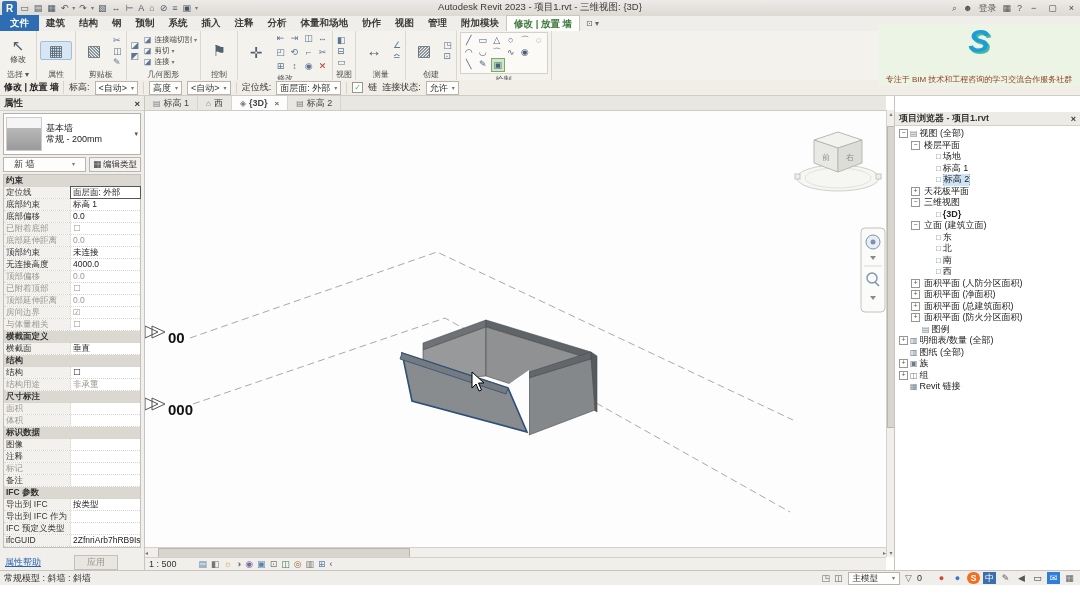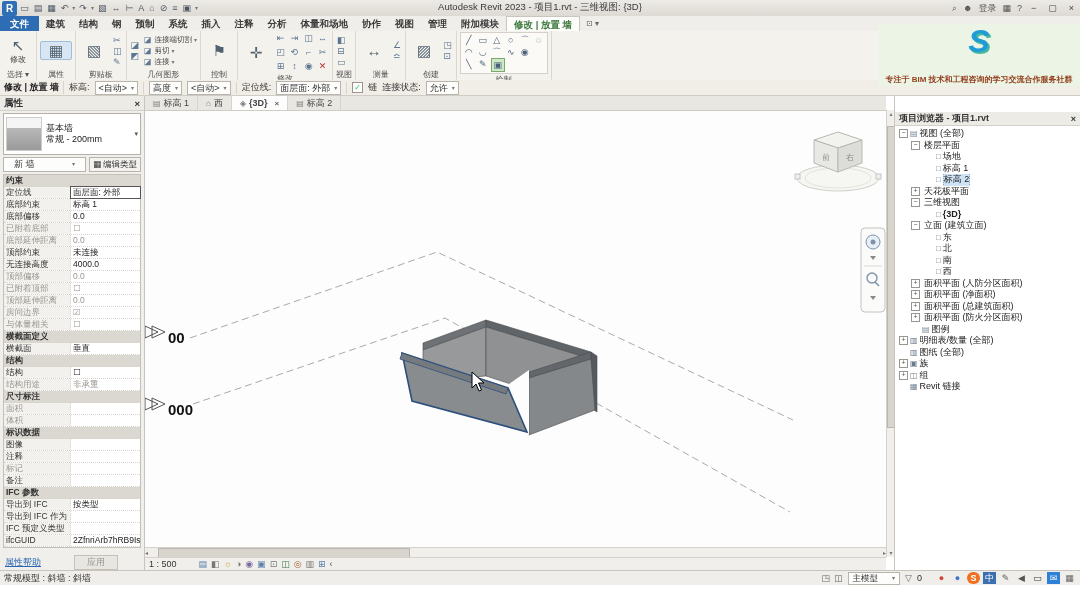--- a/index.html
+++ b/index.html
@@ -7,21 +7,21 @@
   
   .titlebar{position:absolute;left:0;top:0;width:1080px;height:16px;background:linear-gradient(#edebe7,#ddd9d3);border-bottom:1px solid #c6c2bb;}
   .qat{position:absolute;left:2px;top:0;height:16px;display:flex;align-items:center;gap:1px;}
   .qat .qi{font-size:9px;color:#4a5664;padding:0 2px;line-height:15px;}
   .qat .appbtn{background:#2f6fb5;color:#fff;font-weight:bold;border-radius:2px;padding:0 4px;font-size:10px;}
   .qat .tiny{font-size:6px;color:#777;padding:0 1px;}
   .title-text{position:absolute;left:0;top:1px;width:100%;text-align:center;font-size:9.5px;color:#3a3a3a;}
   .title-right{position:absolute;right:3px;top:0;height:16px;display:flex;align-items:center;gap:6px;font-size:9px;color:#555;}
   .winbtn{font-size:9px;color:#444;padding:0 3px;}
   
-  .tabrow{position:absolute;left:0;top:16px;width:1080px;height:15px;background:#f0eeea;border-bottom:1px solid #15803d;display:flex;align-items:center;}
+  .tabrow{position:absolute;left:0;top:16px;width:1080px;height:15px;background:#f0eeea;border-bottom:1px solid #15803d;display:flex;align-items:flex-end;}
   .tabrow .rtab{font-size:9.5px;line-height:15px;padding:0 7px;color:#3c3c3c;white-space:nowrap;font-weight:bold;}
   .tabrow .rtab.file{background:#2e6db4;color:#fff;font-weight:bold;padding:0 10px;}
   .tabrow .rtab.contextual{background:#fdfdfb;border:1px solid #c9c6bf;border-bottom:none;color:#3e7a3e;font-weight:bold;}
   .ribbon-toggle{font-size:8px;color:#666;line-height:15px;padding:0 6px;}
   
   .ribbon{position:absolute;left:0;top:31px;width:1080px;height:49px;background:#f4f2ed;border-bottom:1px solid #c9c5be;display:flex;}
   .panel{border-right:1px solid #dcd8d1;display:flex;flex-direction:column;padding:1px 3px 0 3px;}
   .pbody{flex:1;display:flex;align-items:center;gap:3px;}
   .plabel{height:11px;font-size:8px;color:#555;text-align:center;line-height:11px;white-space:nowrap;}
   .bigbtn{display:flex;flex-direction:column;align-items:center;width:30px;}
@@ -39,21 +39,21 @@
   .modgrid .si{text-align:center;line-height:13px;}
   .drawgrid{display:flex;flex-direction:column;gap:0px;border:1px solid #d5d1ca;background:#fbfaf7;padding:1px 2px;}
   .drawrow{display:flex;gap:2px;}
   .di{font-size:9px;color:#4a6078;width:12px;height:12px;line-height:12px;text-align:center;}
   .di.active{background:#cfe8c8;border:1px solid #7aa86f;}
   
   .watermark{position:absolute;left:878px;top:24px;width:202px;height:62px;background:#ebf4e5;z-index:5;display:flex;flex-direction:column;align-items:center;justify-content:center;}
   .brandrow{display:flex;align-items:center;gap:4px;}
   .slogo{font-size:32px;font-weight:bold;font-style:italic;color:#1e9cd6;text-shadow:2px 2px 0 #49b8a2;line-height:30px;}
   .brand{font-size:27px;font-weight:bold;color:#1e9cd6;letter-spacing:1px;line-height:30px;}
-  .tagline{font-size:8px;font-weight:bold;color:#94401f;margin-top:18px;white-space:nowrap;}
+  .tagline{font-size:8px;font-weight:normal;color:#94401f;margin-top:18px;white-space:nowrap;}
   
   .optionsbar{position:absolute;left:0;top:80px;width:1080px;height:16px;background:#f1eee8;border-bottom:1px solid #cfccc5;display:flex;align-items:center;font-size:9px;color:#333;gap:5px;padding-left:4px;box-sizing:border-box;}
   .ob-ctx{font-weight:bold;color:#222;padding-right:4px;border-right:1px solid #d8d4cd;}
   .ob-lab{white-space:nowrap;}
   .obsel{background:#fdfdfc;border:1px solid #b9b5ae;height:12px;line-height:12px;padding:0 3px;display:flex;align-items:center;gap:4px;white-space:nowrap;}
   .obsel .caret{font-size:6px;}
   .obchk{width:9px;height:9px;border:1px solid #9a968f;background:#fdfdfc;font-size:8px;line-height:9px;text-align:center;color:#2c6;}
   .obsep{width:1px;height:12px;background:#d8d4cd;}
   
   .props{position:absolute;left:0;top:96px;width:145px;height:476px;background:#f0efeb;border-right:1px solid #c9c5be;box-sizing:border-box;}

